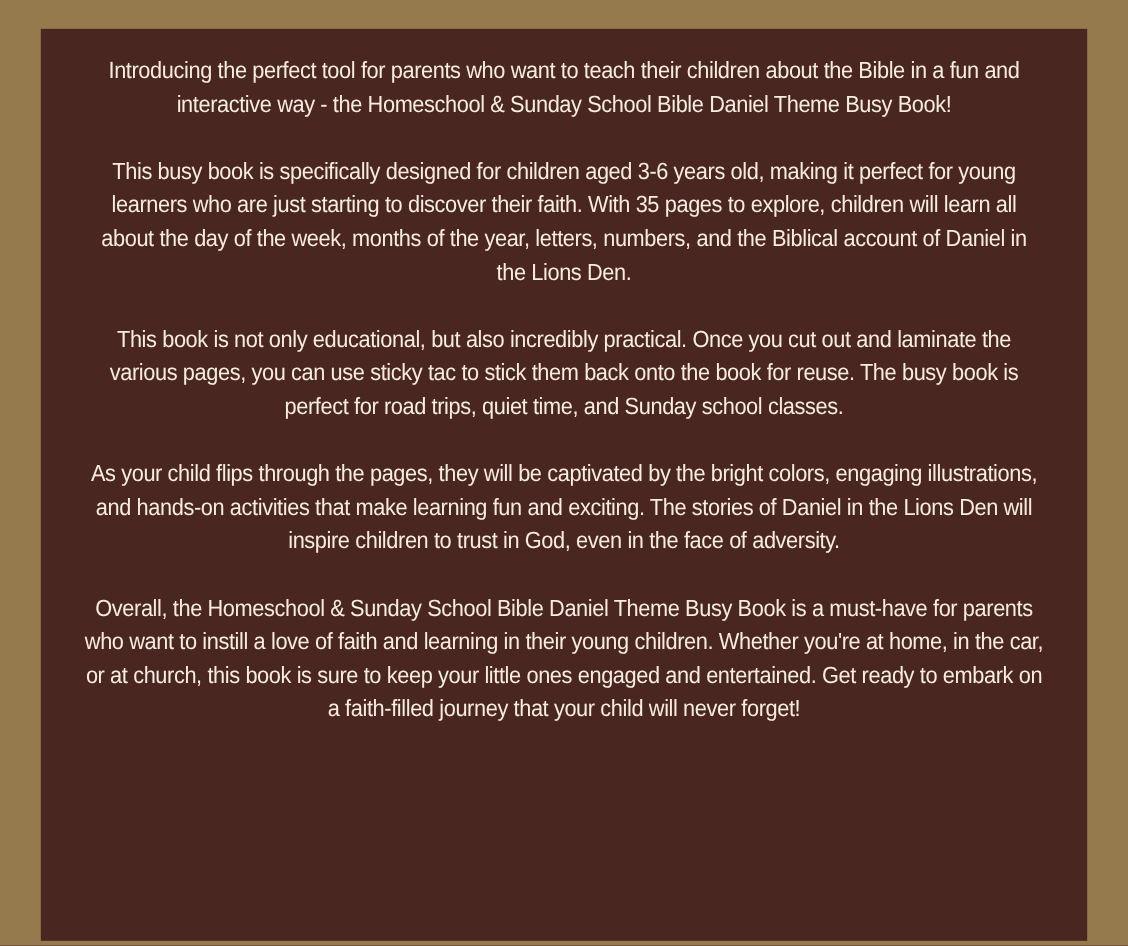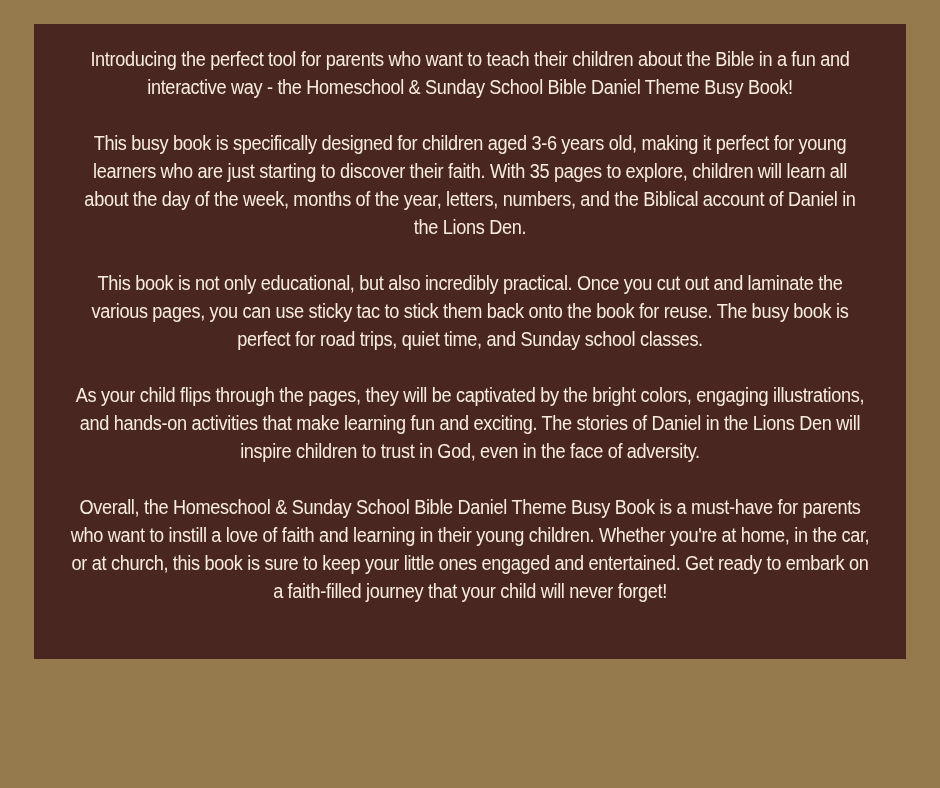--- a/index.html
+++ b/index.html
@@ -11,21 +11,21 @@
       height: 788px;
       background: #957a4e;
       position: relative;
       overflow: hidden;
     }
     .panel {
       position: absolute;
       left: 34px;
       top: 24px;
       width: 872px;
-      height: 635px;
+      height: 760px;
       background: #4a2620;
       box-sizing: border-box;
       padding: 21px 40px 0 40px;
     }
     .para {
       margin: 0 auto;
       color: #f7ece0;
       font-family: "Liberation Sans", sans-serif;
       font-size: 19.5px;
       line-height: 28px;

